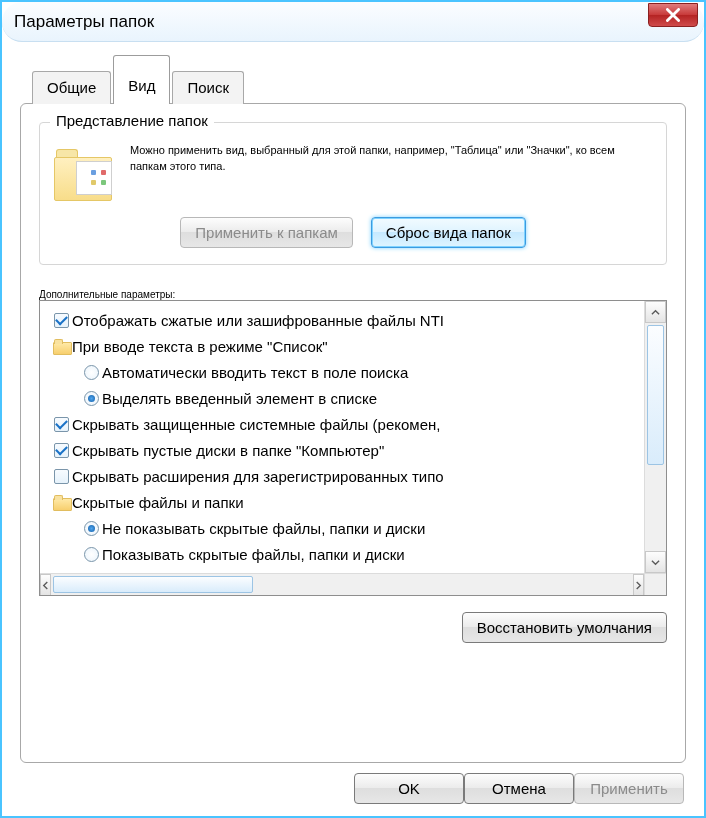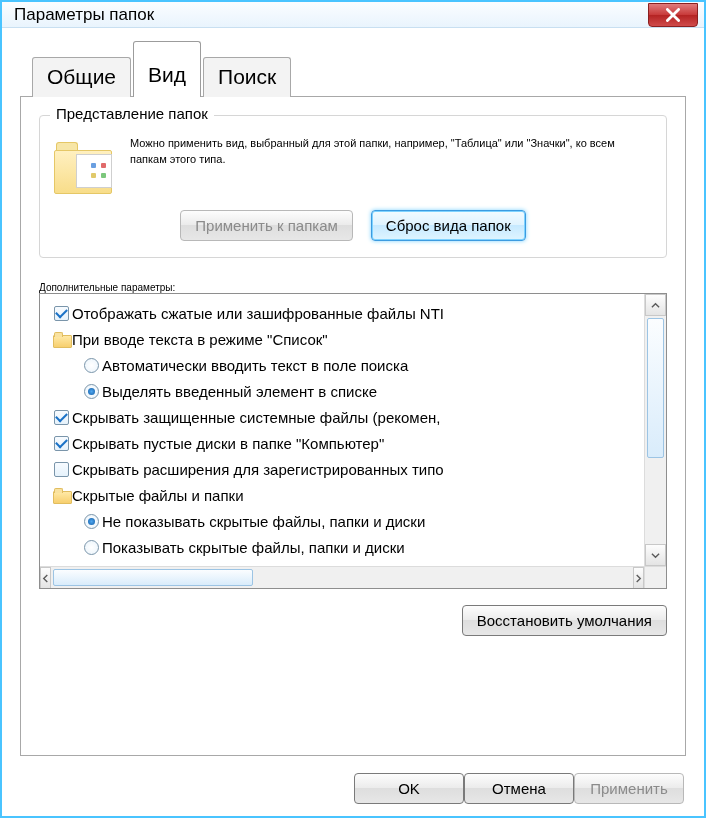--- a/index.html
+++ b/index.html
@@ -14,27 +14,28 @@
     overflow: hidden;
   }
   .window {
     width: 706px;
     height: 818px;
     border: 2px solid #4ac4ff;
     background: #fff;
     position: relative;
   }
   .titlebar {
-    height: 26px;
+    height: 40px;
     background: linear-gradient(#fbfdff, #e9f4fd);
     border-bottom: 1px solid #c8dff1;
     display: flex;
     align-items: center;
     padding: 0 12px;
     font-size: 17px;
+    border-radius: 20px;
   }
   .close-btn {
     position: absolute;
     top: 1px; right: 6px;
     width: 50px; height: 24px;
     background: linear-gradient(#e07b7b, #c83a3a 49%, #b42222 50%, #cf4b4b);
     border: 1px solid #8a2020;
     border-radius: 0 0 4px 4px;
     display: flex; align-items: center; justify-content: center;
     color: #fff;
@@ -51,40 +52,40 @@
     position: relative;
     z-index: 2;
   }
   .tab {
     border: 1px solid #a8a8a8;
     border-bottom: none;
     padding: 7px 14px 8px 14px;
     background: #f3f3f3;
     margin-right: 2px;
     border-radius: 3px 3px 0 0;
-    font-size: 21px;
+    font-size: 15px;
     position: relative;
     top: 1px;
     cursor: pointer;
   }
   .tab.active {
     background: #fff;
     padding-top: 21px;
     padding-bottom: 10px;
     top: 1px;
     z-index: 3;
     border-color: #9c9c9c;
   }
   .tab.active::after{
     content:"";
     position:absolute; left:0; right:0; bottom:-1px; height:2px; background:#fff;
   }
   .tabpanel {
     border: 1px solid #a8a8a8;
-    border-radius: 0;
+    border-radius: 6px;
     padding: 18px 18px 18px 18px;
     min-height: 660px;
     background: #fff;
     position: relative;
     z-index: 1;
   }
   .group {
     border: 1px solid #d6d6d6;
     border-radius: 4px;
     padding: 20px 14px 16px 14px;

